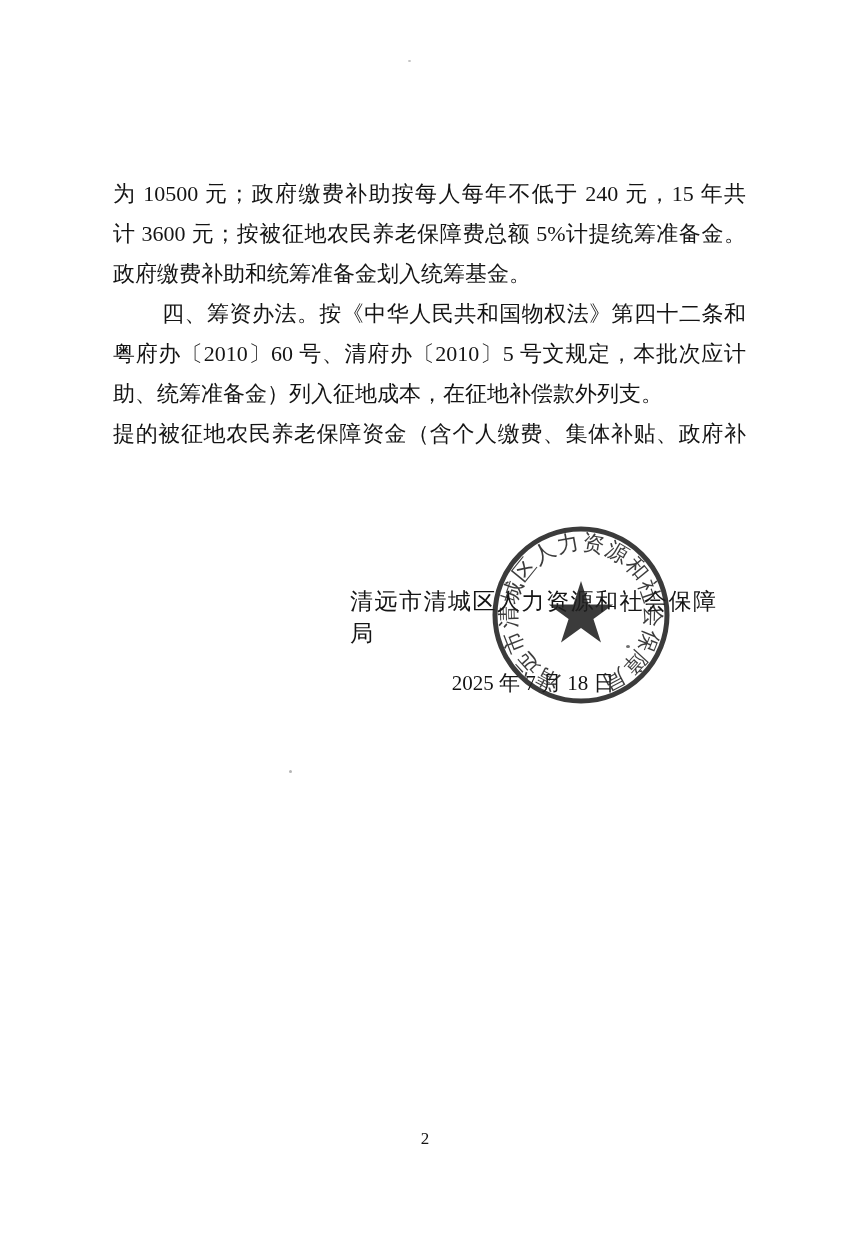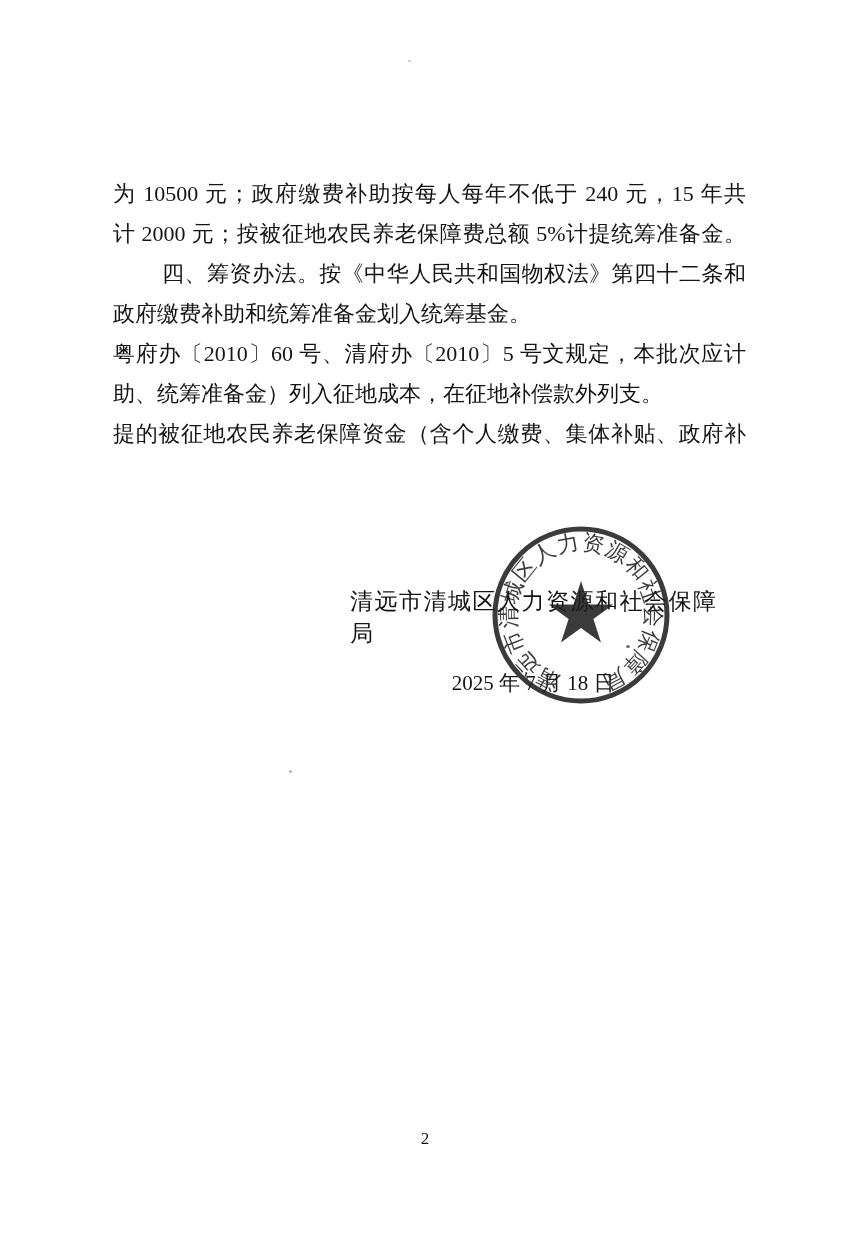--- a/index.html
+++ b/index.html
@@ -82,23 +82,23 @@
 <body>
 
 <div class="page">
 
   <div class="speck speck-1"></div>
   <div class="speck speck-2"></div>
   <div class="speck speck-3"></div>
 
   <div class="body-text">
     <div class="line">为 10500 元；政府缴费补助按每人每年不低于 240 元，15 年共</div>
-    <div class="line">计 2000 元；按被征地农民养老保障费总额 5%计提统筹准备金。</div>
+    <div class="line">计 3600 元；按被征地农民养老保障费总额 5%计提统筹准备金。</div>
+    <div class="line last">政府缴费补助和统筹准备金划入统筹基金。</div>
     <div class="line indent">四、筹资办法。按《中华人民共和国物权法》第四十二条和</div>
-    <div class="line last">政府缴费补助和统筹准备金划入统筹基金。</div>
     <div class="line">粤府办〔2010〕60 号、清府办〔2010〕5 号文规定，本批次应计</div>
     <div class="line last">助、统筹准备金）列入征地成本，在征地补偿款外列支。</div>
     <div class="line">提的被征地农民养老保障资金（含个人缴费、集体补贴、政府补</div>
   </div>
 
   <div class="sig-org">清远市清城区人力资源和社会保障局</div>
   <div class="sig-date">2025 年 7 月 18 日</div>
 
   <svg class="seal" viewBox="0 0 200 200" aria-hidden="true">
     <g>

